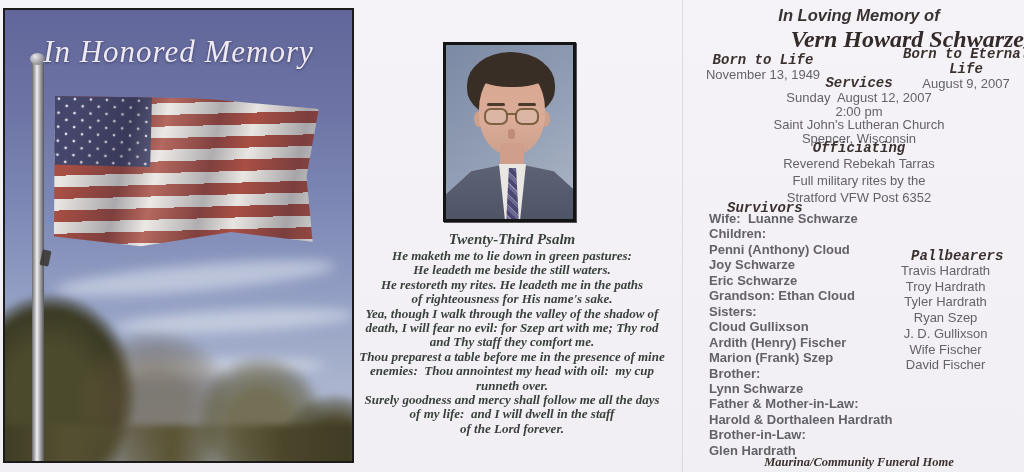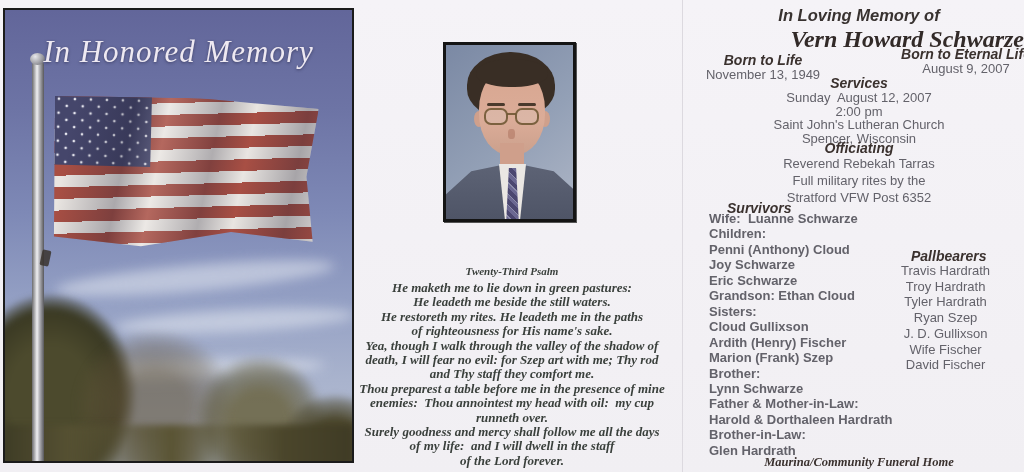--- a/index.html
+++ b/index.html
@@ -66,27 +66,27 @@
     background:linear-gradient(180deg,#5e6476,#4d5365);
     clip-path:polygon(0 100%,0 52%,19% 16%,40% 7%,47% 22%,53% 22%,60% 7%,81% 16%,100% 52%,100% 100%); }
   .p-shirt { position:absolute; left:53px; top:119px; width:27px; height:61px; background:#eae7e3;
     clip-path:polygon(0 0,100% 0,76% 100%,24% 100%); }
   .p-tie { position:absolute; left:60px; top:123px; width:13px; height:57px;
     background:repeating-linear-gradient(45deg,#4b4770 0 4px,#6b6892 4px 7px,#8c8cab 7px 8px);
     clip-path:polygon(22% 0,78% 0,100% 100%,0 100%); }
 
   .psalm { position:absolute; left:350px; top:231px; width:324px; text-align:center;
     font-family:"Liberation Serif",serif; font-style:italic; font-weight:bold; color:#3a403c; }
-  .psalm-title { font-size:11px; line-height:16px; margin-bottom:2px;margin-top:32px; }
+  .psalm-title { font-size:15px; line-height:16px; margin-bottom:2px; }
   .psalm .list-line { font-size:13px; line-height:14.4px; white-space:pre; }
 
   
   .fold-line { position:absolute; left:682px; top:0; width:1px; height:472px; background:#dcd9df; }
 
-  .serif-h { font-family:Liberation Sans, sans-serif; font-weight:bold; font-style:italic; color:#3a312e; font-size:14px; line-height:15px; }
+  .serif-h { font-family:Liberation Mono, monospace; font-weight:bold; font-style:italic; color:#3a312e; font-size:14px; line-height:15px; }
   .body-txt { color:#63626a; font-size:13px; }
 
   .rp-memorial { position:absolute; left:692px; top:6px; width:334px; text-align:center;
     font-weight:bold; font-style:italic; font-size:16.5px; color:#383230; }
   .rp-name { position:absolute; left:680px; top:22px; width:344px; text-align:right;
     font-family:"Liberation Serif",serif; font-weight:bold; font-style:italic; font-size:24px; line-height:34px; color:#322a28; }
 
   .rp-born-life { position:absolute; left:697px; top:53px; width:132px; text-align:center; }
   .rp-born-eternal { position:absolute; left:900px; top:47px; width:132px; text-align:center; }
   .rp-born-life .body-txt, .rp-born-eternal .body-txt { line-height:14px; }

